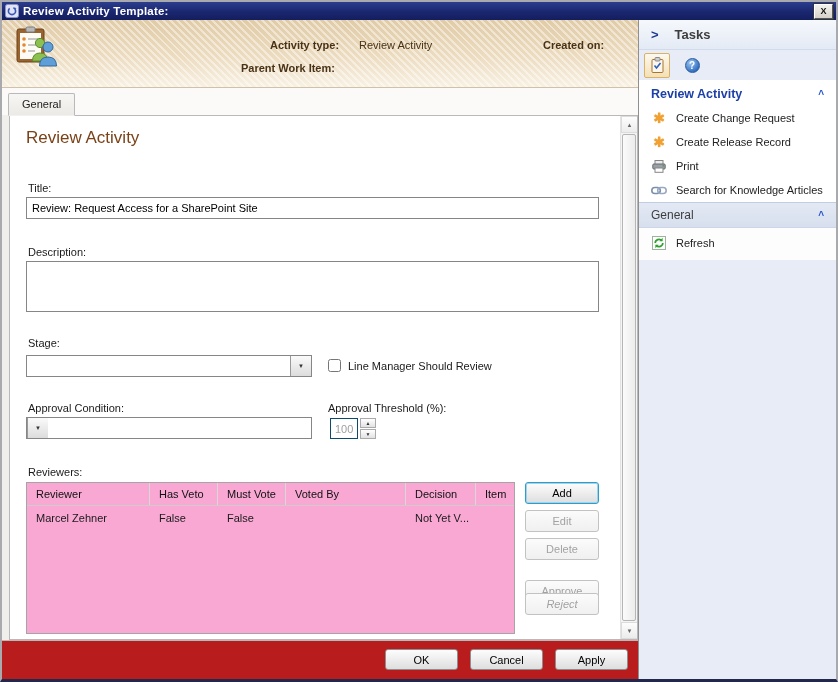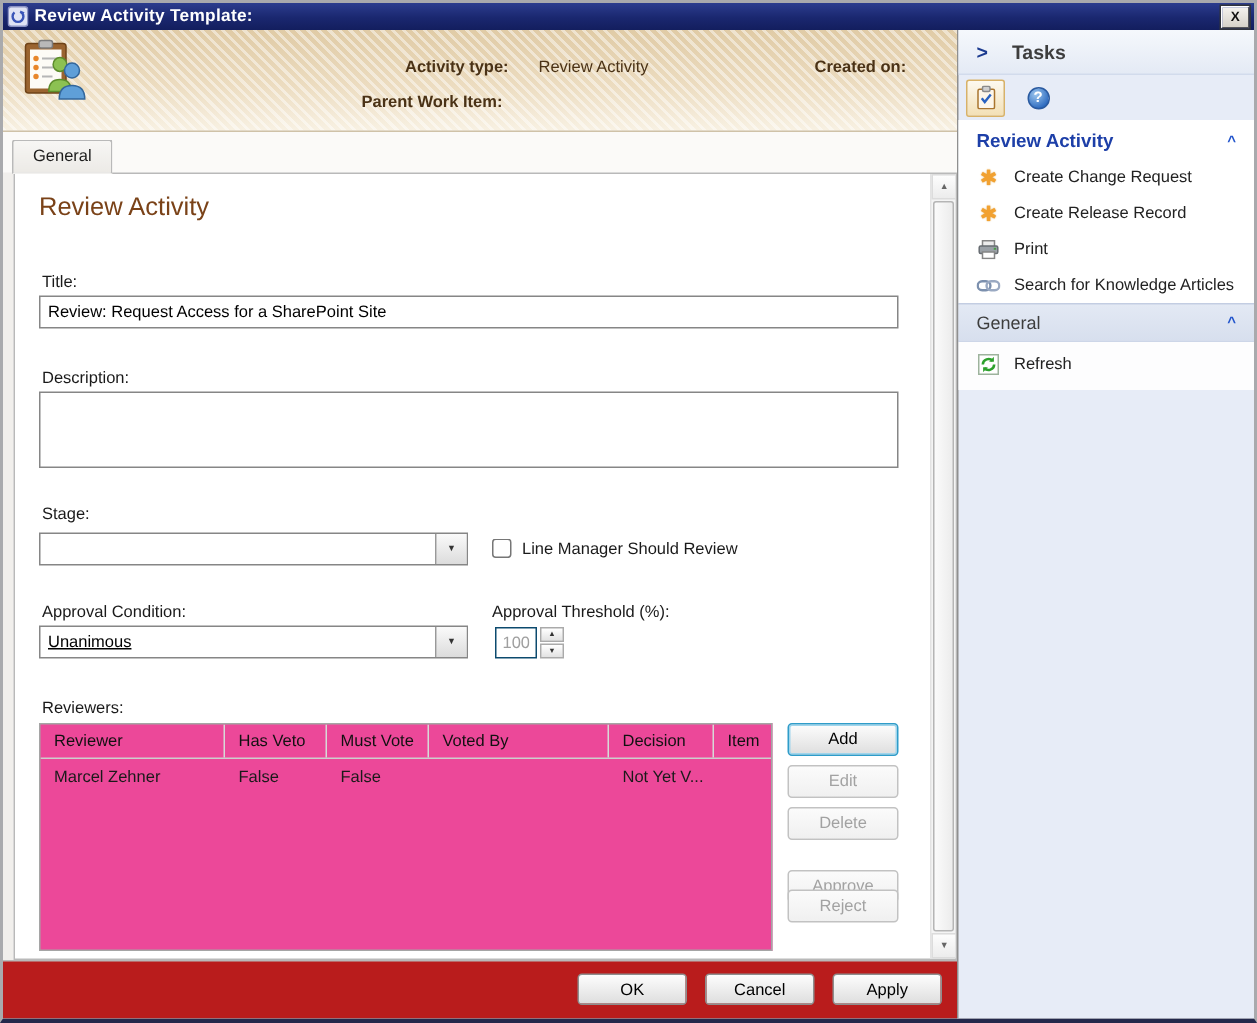--- a/index.html
+++ b/index.html
@@ -86,21 +86,21 @@
   }
   .spin-btns{ display:flex; flex-direction:column; margin-left:2px; gap:1px; }
   .sbtn{
     width:16px; height:10px; display:flex; align-items:center; justify-content:center;
     font-size:5px; color:#333; border:1px solid #aaa; background:linear-gradient(#fff,#e2e2e2); cursor:pointer;
   }
 
   
   .tbl{
     position:absolute; left:16px; top:366px; width:489px; height:152px;
-    border:1px solid #a5a5a5; background:#ec4899; overflow:hidden; font-size:11px;
+    border:1px solid #a5a5a5; background:#f9a8d4; overflow:hidden; font-size:11px;
   }
   .tbl-head{ display:flex; height:23px; border-bottom:1px solid #cdcdcd; }
   .th{ padding:5px 0 0 9px; border-right:1px solid #d8d8d8; white-space:nowrap; overflow:hidden; color:#111; flex:none; }
   .tbl-row{ display:flex; height:24px; }
   .td{ padding:6px 0 0 9px; white-space:nowrap; overflow:hidden; color:#1a1a1a; flex:none; }
 
   
   .btn{
     font-family:"Liberation Sans",sans-serif; font-size:11px; color:#000;
     background:linear-gradient(#fdfdfd,#efefef 45%,#dedede);
@@ -217,21 +217,20 @@
           <span class="cval"></span>
           <span class="cbtn">▼</span>
         </div>
         <label class="chkrow" style="left:318px; top:243px;">
           <input type="checkbox" style="">
           <span>Line Manager Should Review</span>
         </label>
 
         <span class="flabel" style="left:18px; top:286px;">Approval Condition:</span>
         <div class="combo" style="left:16px; top:301px;">
-          <span class="cval underline">Unanimous</span>
           <span class="cbtn">▼</span>
         </div>
 
         <span class="flabel" style="left:318px; top:286px;">Approval Threshold (%):</span>
         <div class="spin" style="left:320px; top:302px;">
           <input type="text" disabled="" value="100" style="">
           <span class="spin-btns">
             <span class="sbtn">▲</span>
             <span class="sbtn">▼</span>
           </span>
@@ -255,21 +254,21 @@
             <span class="td" style="width:120px;"></span>
             <span class="td" style="width:70px;">Not Yet V...</span>
             <span class="td" style="width:60px;"></span>
           </div>
         </div>
 
         <button class="btn side-btn focus" style="top:366px;">Add</button>
         <button class="btn side-btn disabled" style="top:394px;">Edit</button>
         <button class="btn side-btn disabled" style="top:422px;">Delete</button>
         <button class="btn side-btn disabled" style="top:464px;">Approve</button>
-        <button class="btn side-btn disabled" style="top:477px;">Reject</button>
+        <button class="btn side-btn disabled" style="top:477px;font-style:italic;">Reject</button>
 
         <div class="vscroll">
           <div class="sb-btn up">▲</div>
           <div class="sb-thumb"></div>
           <div class="sb-btn down">▼</div>
         </div>
       </div>
 
       <div class="footerbar">
         <button class="btn foot-btn" style="left:383px;">OK</button>

